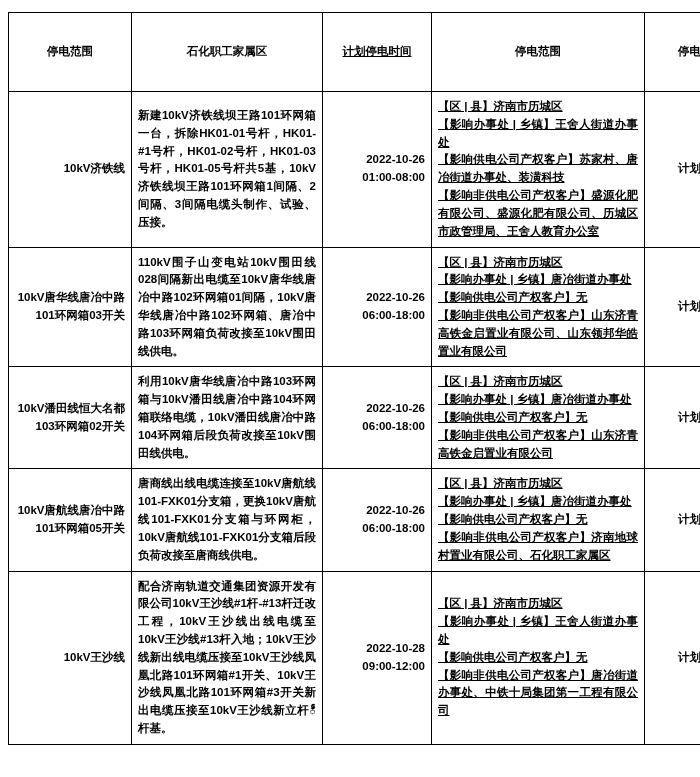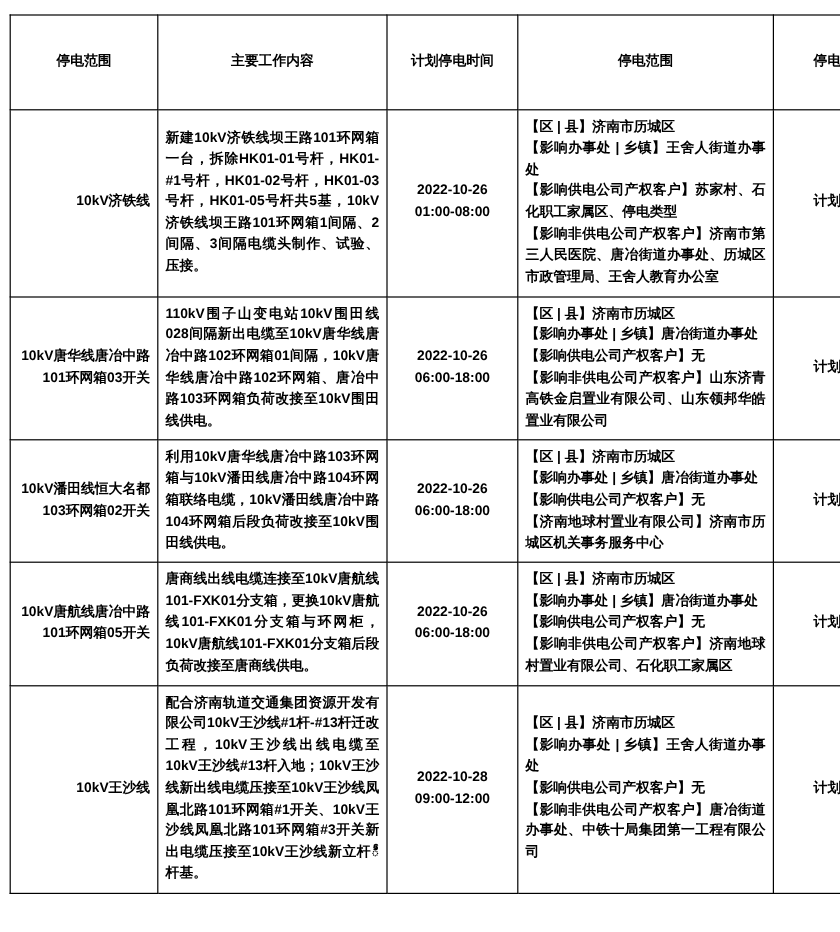--- a/index.html
+++ b/index.html
@@ -36,72 +36,73 @@
     font-weight: bold;
   }
   thead th {
     text-align: center;
     font-size: 13px;
     height: 66px;
     font-weight: bold;
   }
   .col-scope   { width: 110px; }
   .col-work    { width: 178px; }
-  .col-time    { width: 96px;  }
+  .col-time    { width: 96px; text-decoration: underline;  }
   .col-range   { width: 200px; }
   .col-type    { width: 100px; }
 
   td.c-scope {
     text-align: right;
   }
   td.c-work {
     text-align: justify;
     text-justify: inter-ideograph;
   }
   td.c-time {
-    text-align: center;
+    text-align: right;
     white-space: pre-line;
   }
   td.c-range {
     text-align: justify;
     text-justify: inter-ideograph;
   }
   td.c-type {
     text-align: center;
   }
   .range-lines > div {
     margin: 0;
+    text-decoration: underline;
   }
 </style>
 </head>
 <body>
 
 <div class="page">
   <table class="outage-table">
     <thead>
       <tr>
         <th class="col-scope">停电范围</th>
-        <th class="col-work">主要工作内容</th>
+        <th class="col-work">石化职工家属区</th>
         <th class="col-time">计划停电时间</th>
         <th class="col-range">停电范围</th>
         <th class="col-type">停电类型</th>
       </tr>
     </thead>
     <tbody>
       <tr>
         <td class="c-scope">10kV济铁线</td>
         <td class="c-work">新建10kV济铁线坝王路101环网箱一台，拆除HK01-01号杆，HK01-#1号杆，HK01-02号杆，HK01-03号杆，HK01-05号杆共5基，10kV济铁线坝王路101环网箱1间隔、2间隔、3间隔电缆头制作、试验、压接。</td>
         <td class="c-time">2022-10-26
 01:00-08:00</td>
         <td class="c-range">
             <div class="range-lines">
               <div>【区 | 县】济南市历城区</div>
               <div>【影响办事处 | 乡镇】王舍人街道办事处</div>
-              <div>【影响供电公司产权客户】苏家村、石化职工家属区、停电类型</div>
-              <div>【影响非供电公司产权客户】济南市第三人民医院、唐冶街道办事处、历城区市政管理局、王舍人教育办公室</div>
+              <div>【影响供电公司产权客户】苏家村、唐冶街道办事处、装潢科技</div>
+              <div>【影响非供电公司产权客户】盛源化肥有限公司、盛源化肥有限公司、历城区市政管理局、王舍人教育办公室</div>
             </div>
           </td>
         <td class="c-type">计划停电</td>
       </tr>
       <tr>
         <td class="c-scope">10kV唐华线唐冶中路101环网箱03开关</td>
         <td class="c-work">110kV围子山变电站10kV围田线028间隔新出电缆至10kV唐华线唐冶中路102环网箱01间隔，10kV唐华线唐冶中路102环网箱、唐冶中路103环网箱负荷改接至10kV围田线供电。</td>
         <td class="c-time">2022-10-26
 06:00-18:00</td>
         <td class="c-range">
@@ -117,21 +118,21 @@
       <tr>
         <td class="c-scope">10kV潘田线恒大名都103环网箱02开关</td>
         <td class="c-work">利用10kV唐华线唐冶中路103环网箱与10kV潘田线唐冶中路104环网箱联络电缆，10kV潘田线唐冶中路104环网箱后段负荷改接至10kV围田线供电。</td>
         <td class="c-time">2022-10-26
 06:00-18:00</td>
         <td class="c-range">
             <div class="range-lines">
               <div>【区 | 县】济南市历城区</div>
               <div>【影响办事处 | 乡镇】唐冶街道办事处</div>
               <div>【影响供电公司产权客户】无</div>
-              <div>【济南地球村置业有限公司】济南市历城区机关事务服务中心</div>
+              <div>【影响非供电公司产权客户】山东济青高铁金启置业有限公司</div>
             </div>
           </td>
         <td class="c-type">计划停电</td>
       </tr>
       <tr>
         <td class="c-scope">10kV唐航线唐冶中路101环网箱05开关</td>
         <td class="c-work">唐商线出线电缆连接至10kV唐航线101-FXK01分支箱，更换10kV唐航线101-FXK01分支箱与环网柜，10kV唐航线101-FXK01分支箱后段负荷改接至唐商线供电。</td>
         <td class="c-time">2022-10-26
 06:00-18:00</td>
         <td class="c-range">

